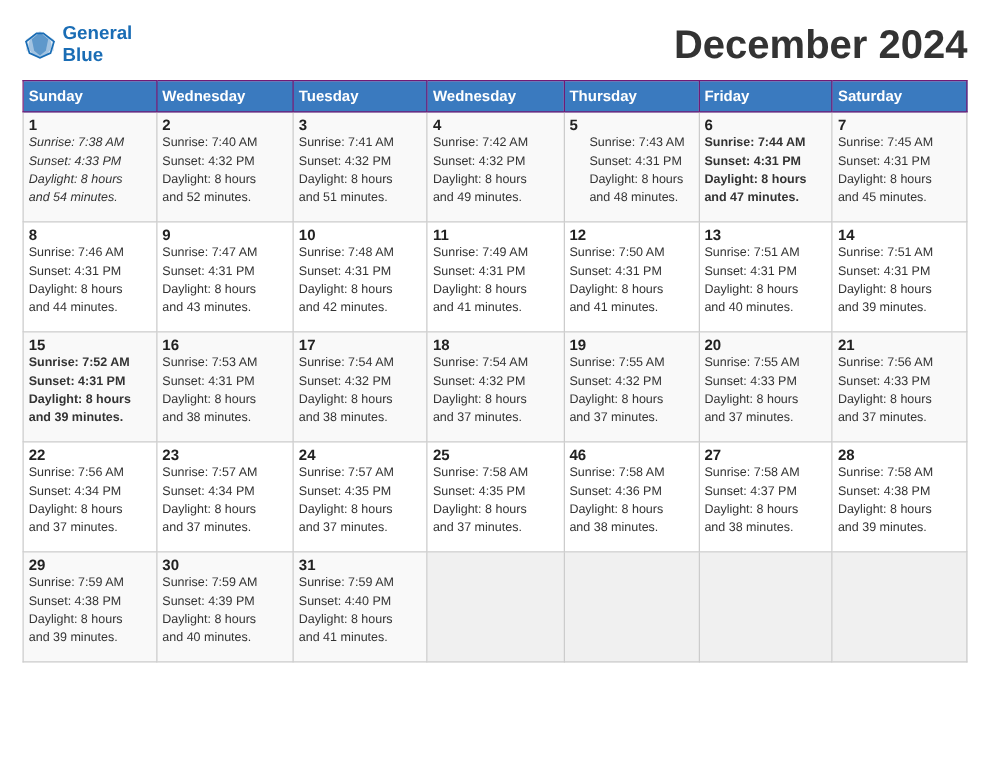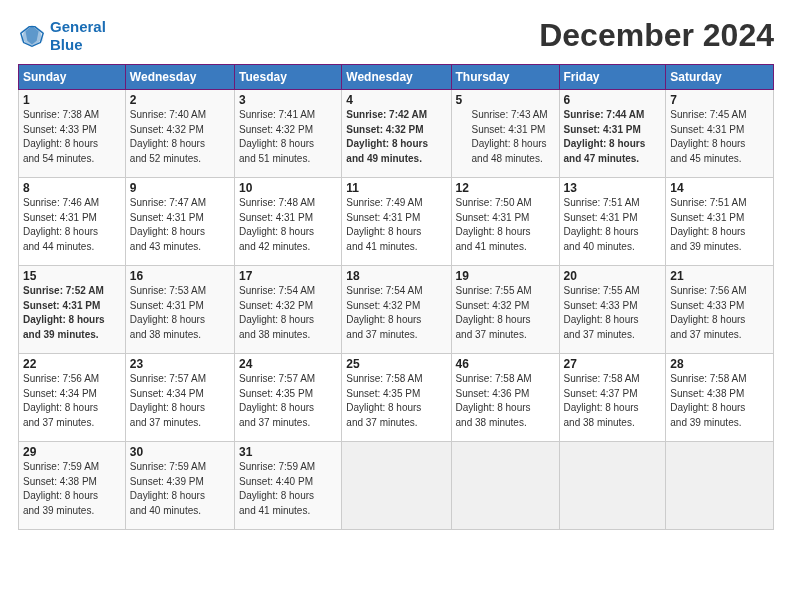--- a/index.html
+++ b/index.html
@@ -124,42 +124,42 @@
           <th>Wednesday</th>
           <th>Thursday</th>
           <th>Friday</th>
           <th>Saturday</th>
         </tr>
     </thead>
     <tbody id="calendar-body">
     <tr>
           <td>
             <span class="day-number">1</span>
-            <div class="day-info" style="white-space: pre-line;">Sunrise: 7:38 AM
+            <div class="day-info" style="white-space: pre-line; font-style: italic;">Sunrise: 7:38 AM
 Sunset: 4:33 PM
 Daylight: 8 hours
 and 54 minutes.</div>
           </td>
           <td>
             <span class="day-number">2</span>
             <div class="day-info" style="white-space: pre-line;">Sunrise: 7:40 AM
 Sunset: 4:32 PM
 Daylight: 8 hours
 and 52 minutes.</div>
           </td>
           <td>
             <span class="day-number">3</span>
             <div class="day-info" style="white-space: pre-line;">Sunrise: 7:41 AM
 Sunset: 4:32 PM
 Daylight: 8 hours
 and 51 minutes.</div>
           </td>
           <td>
             <span class="day-number">4</span>
-            <div class="day-info" style="white-space: pre-line; font-weight: bold;">Sunrise: 7:42 AM
+            <div class="day-info" style="white-space: pre-line;">Sunrise: 7:42 AM
 Sunset: 4:32 PM
 Daylight: 8 hours
 and 49 minutes.</div>
           </td>
           <td>
             <span class="day-number">5</span>
             <div class="day-info" style="white-space: pre-line; margin-left: 16px;">Sunrise: 7:43 AM
 Sunset: 4:31 PM
 Daylight: 8 hours
 and 48 minutes.</div>

